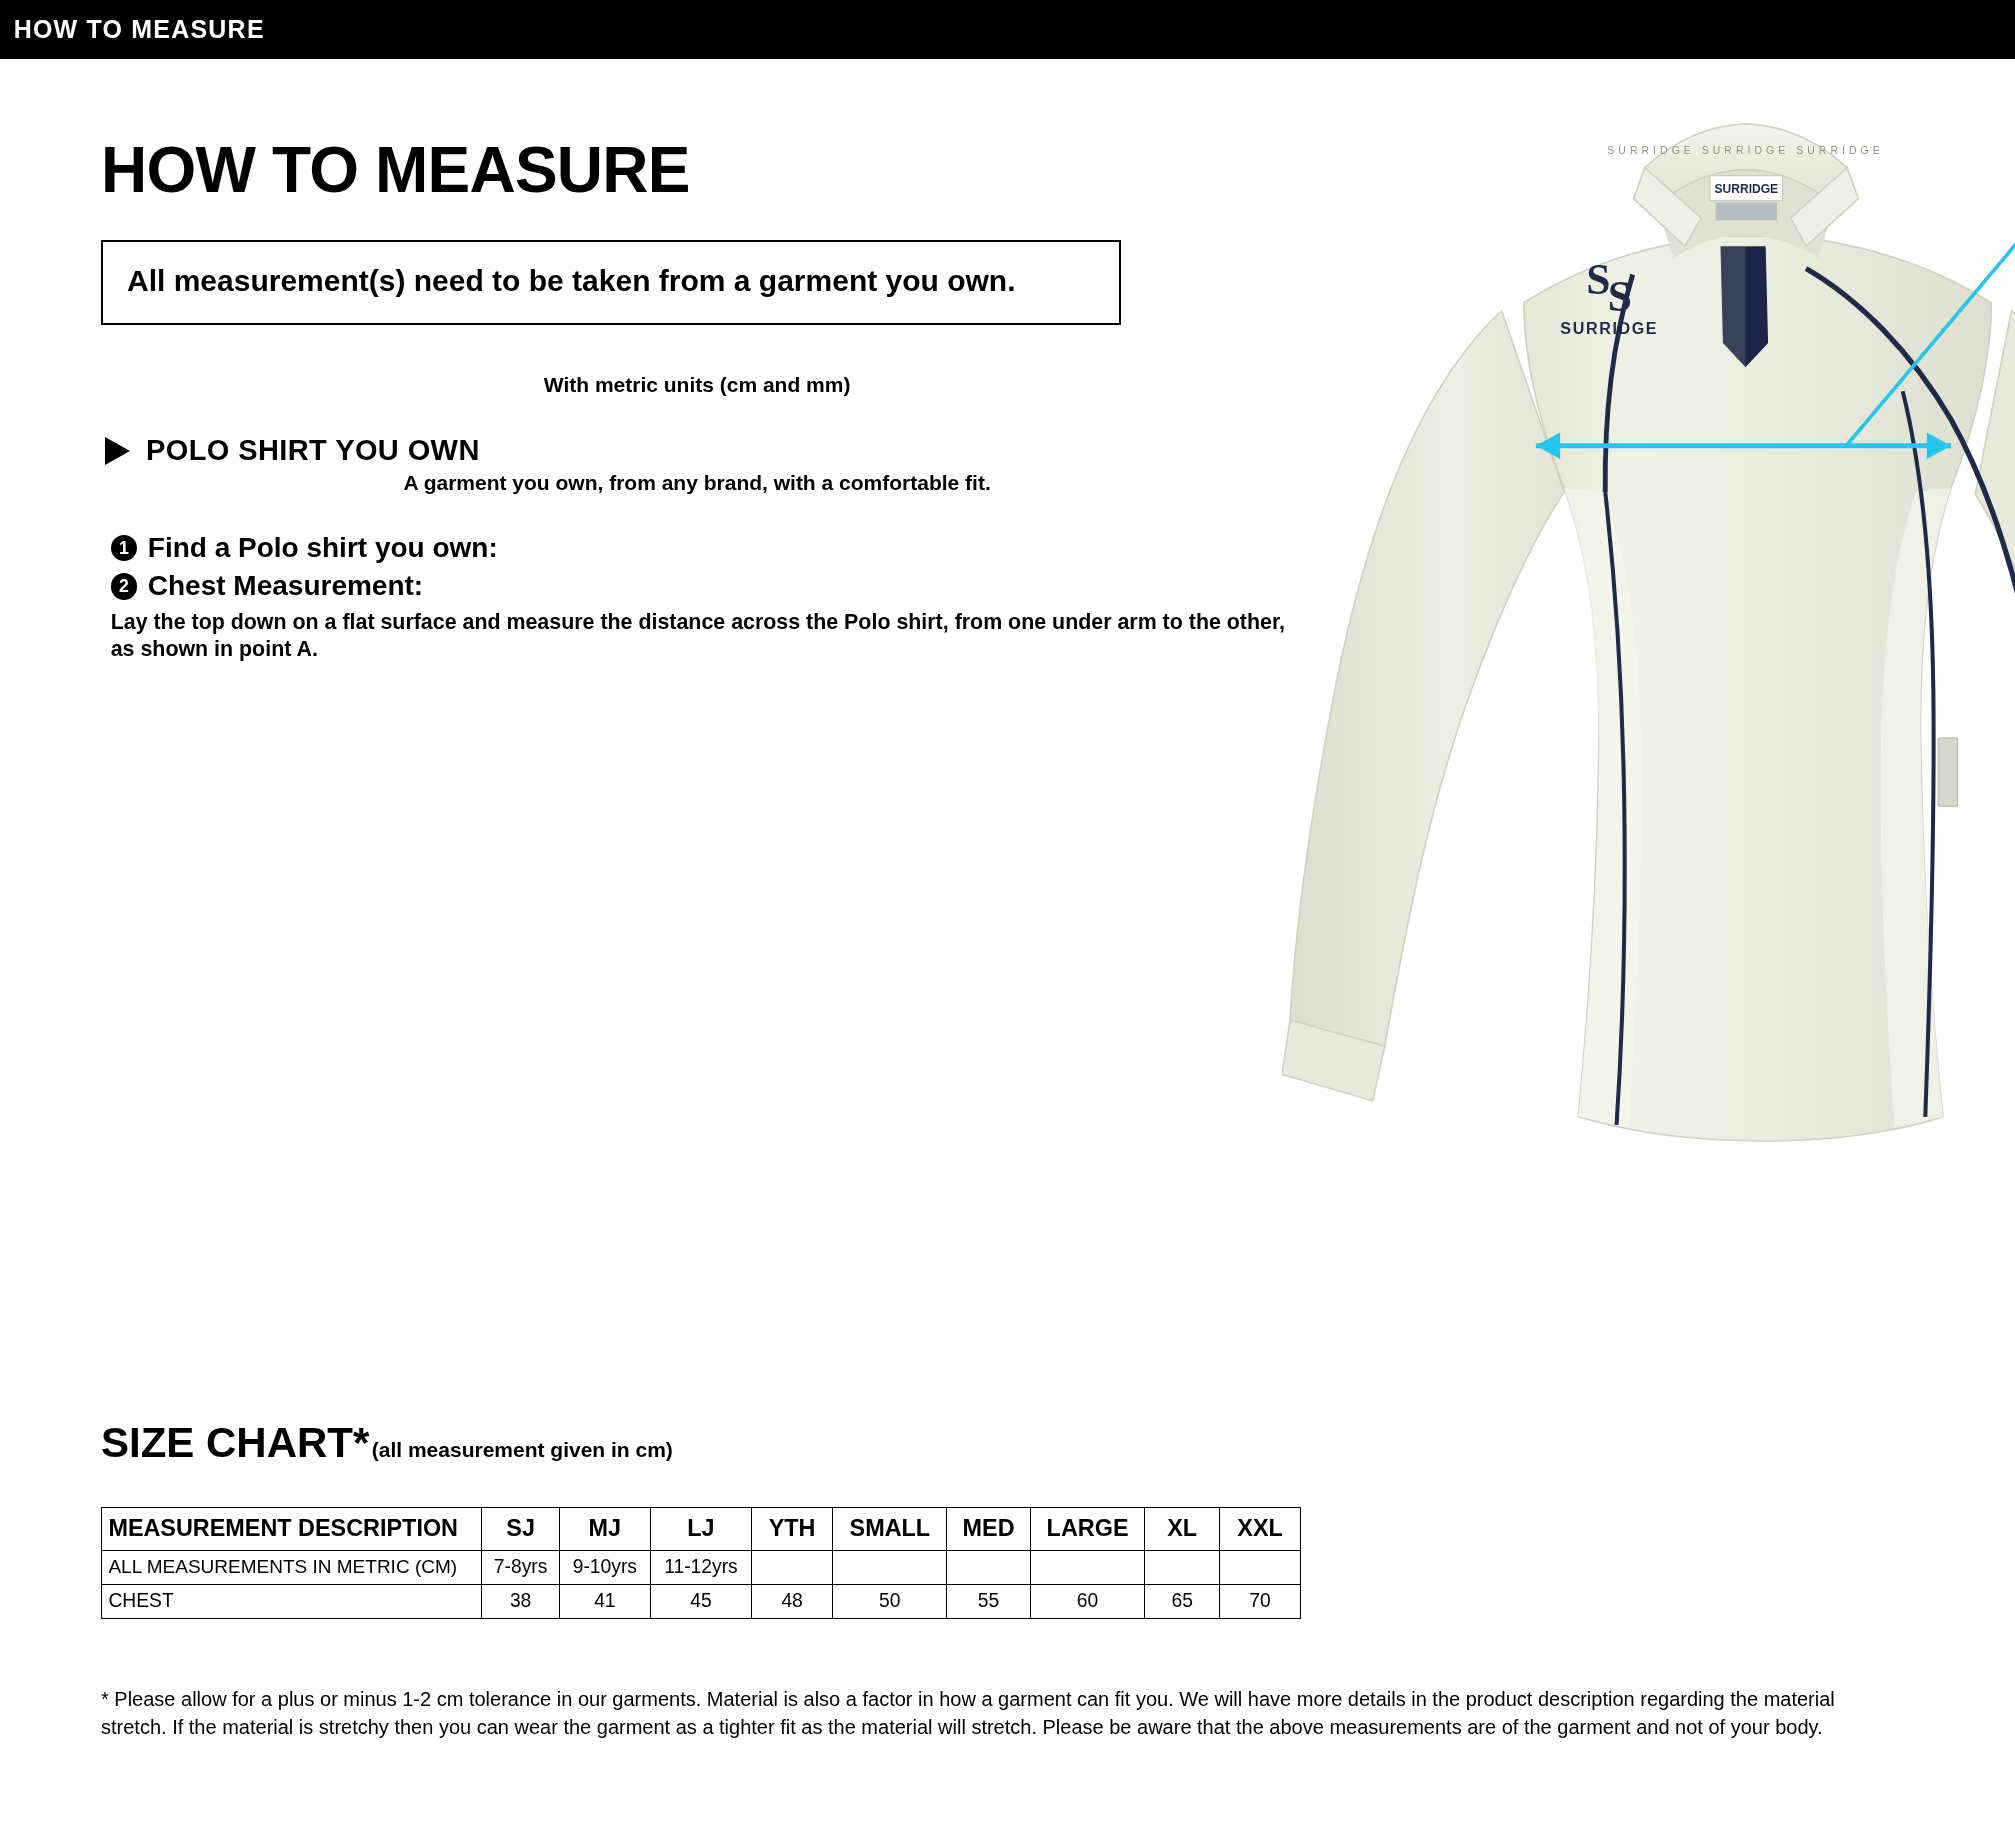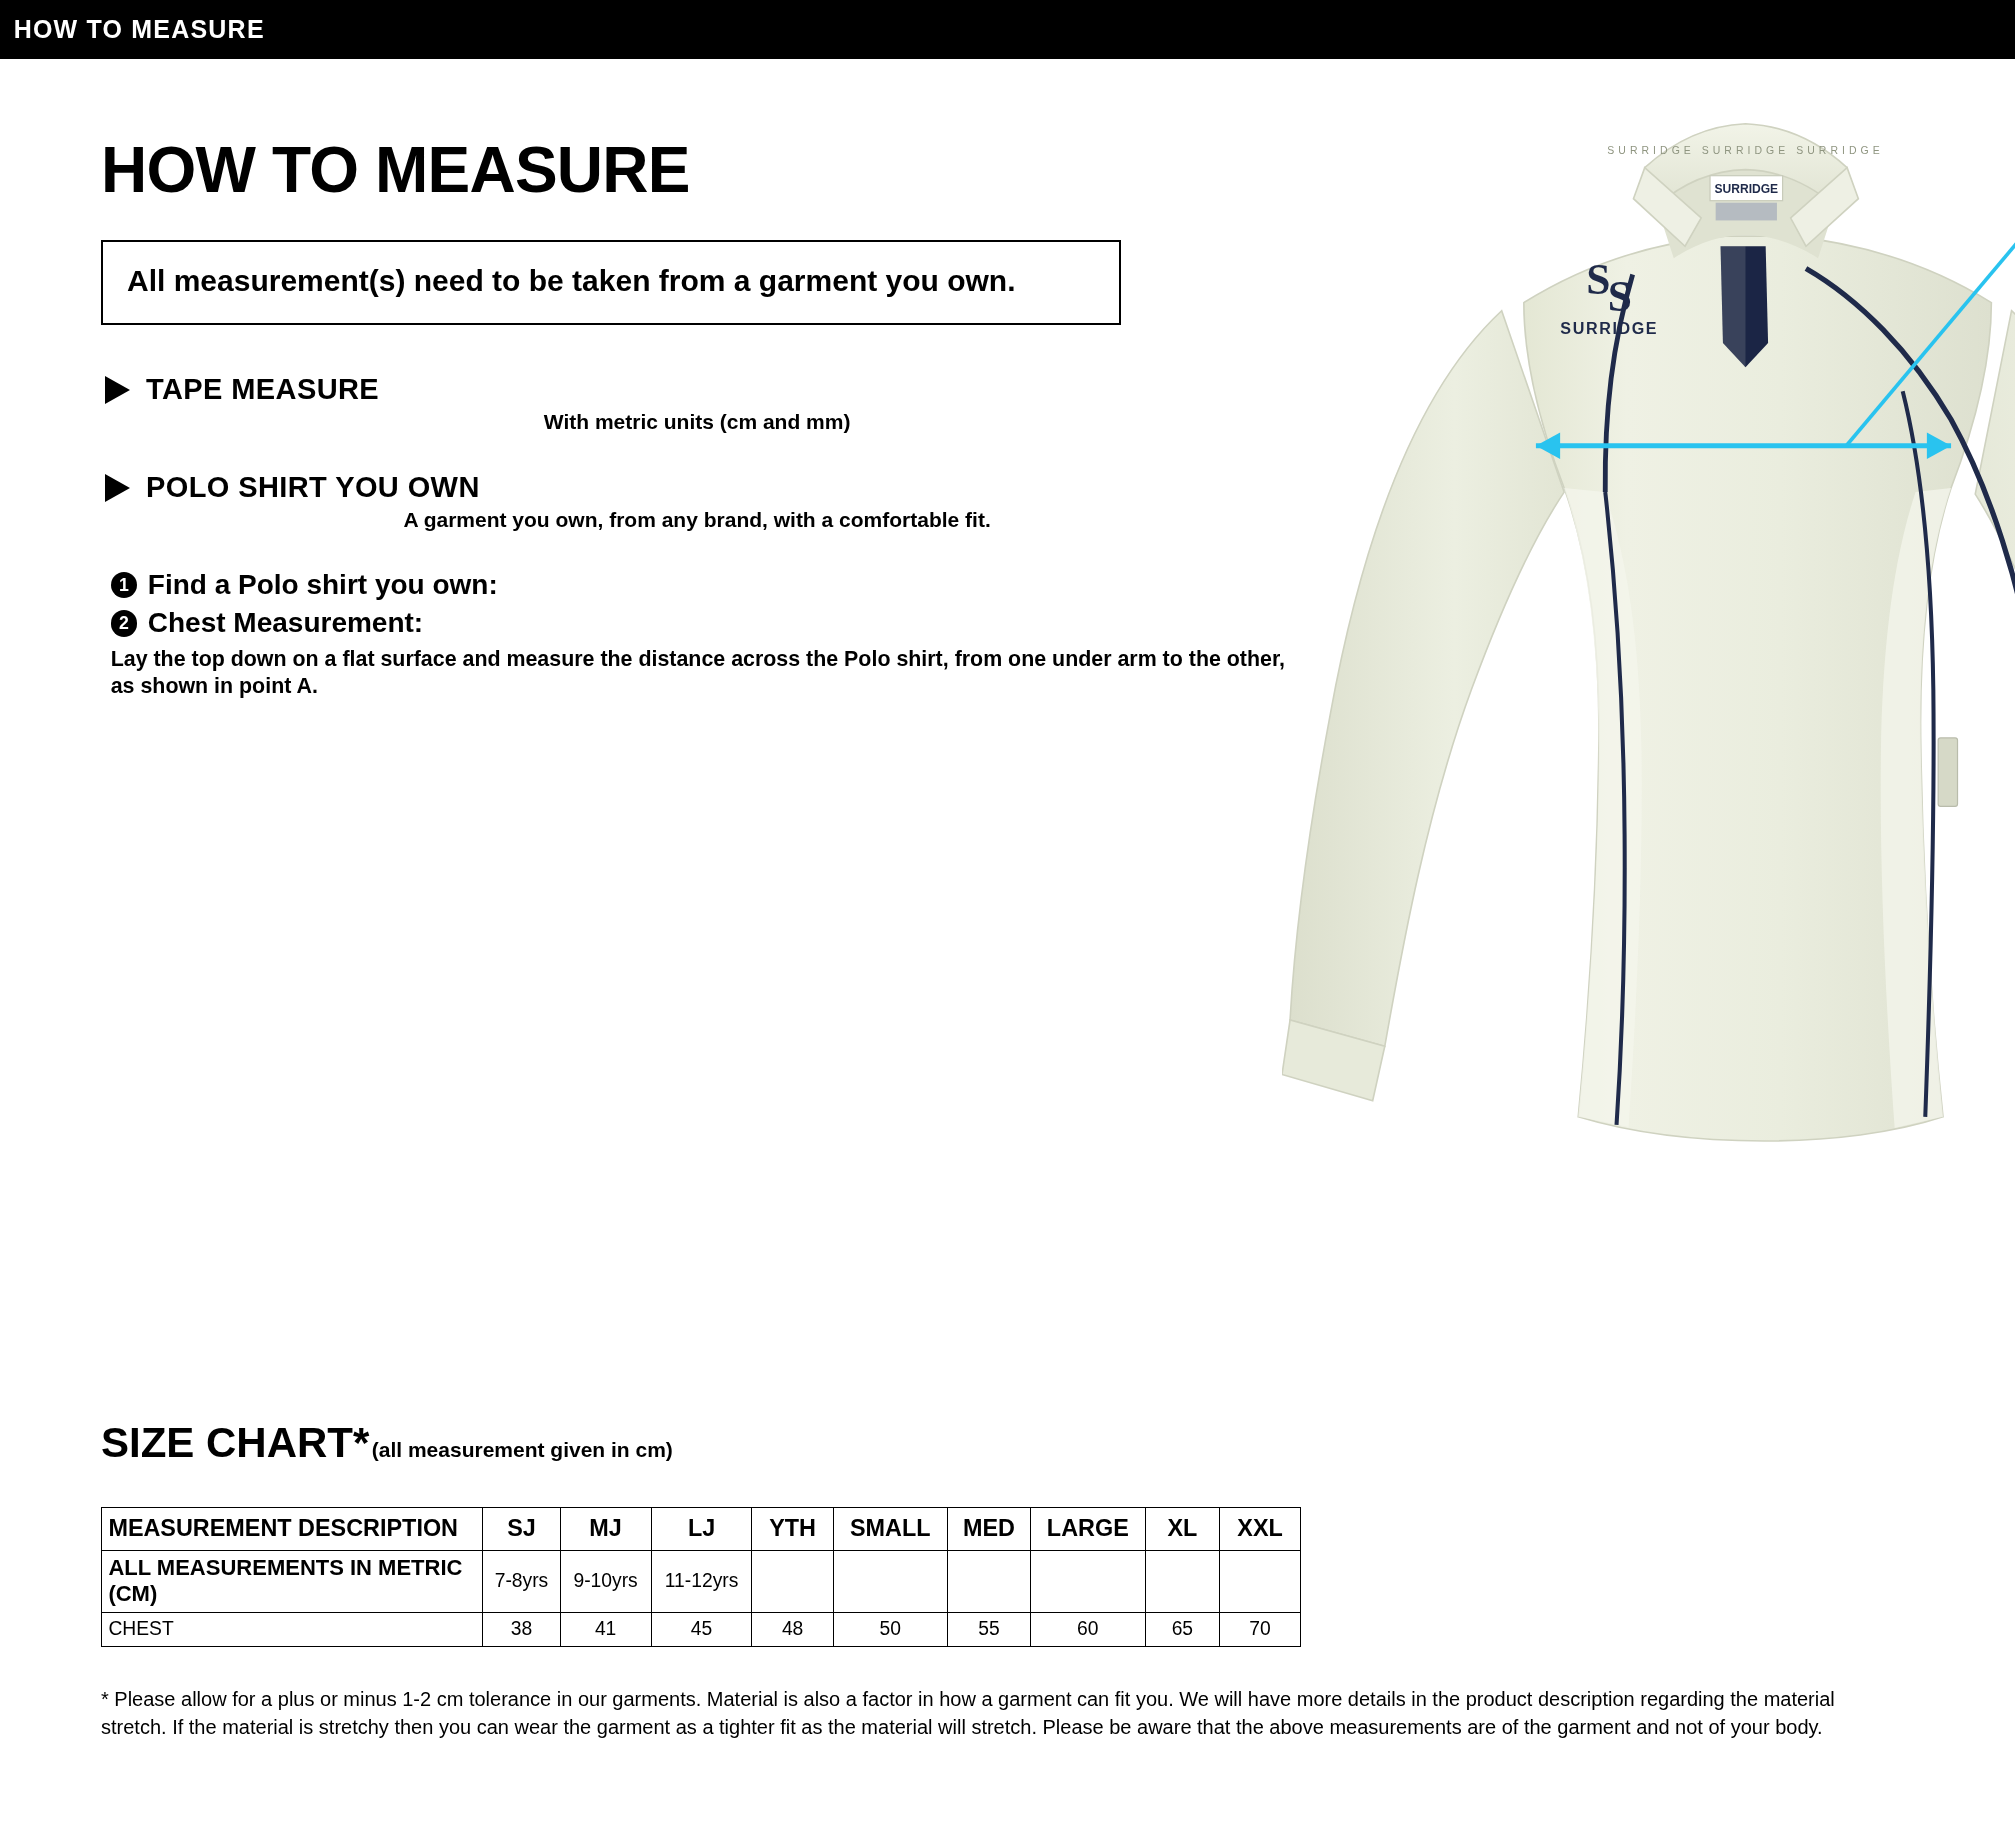--- a/index.html
+++ b/index.html
@@ -167,22 +167,22 @@
     padding-left: 6.4px;
   }
   table.size-table tbody td {
     font-size: 19.3px;
     padding: 4px 1.6px 4.8px 1.6px;
     height: 34px;
   }
   table.size-table tbody td.desc {
     text-align: left;
     padding-left: 6.4px;
-    font-weight: bold;
-    font-size: 22px;
+    font-weight: normal;
+    font-size: 19px;
   }
   table.size-table tbody tr.chest td.desc {
     font-weight: normal;
     font-size: 19.3px;
   }
 
   
   col.c-desc { width: 502px; }
   col.c-sz   { width: 101px; }
   col.c-szw  { width: 117px; }
@@ -220,24 +220,20 @@
 <div class="left-col">
 
   <h1 class="main-title">HOW TO MEASURE</h1>
 
   <div class="callout">
     <p>All measurement(s) need to be taken from a garment you own.</p>
   </div>
 
 
   <div>
-    <div class="need-row">
-      <span class="tri"></span>
-      <span class="need-title">TAPE MEASURE</span>
-    </div>
     <div class="need-sub">With metric units (cm and mm)</div>
   </div>
 
   <div>
     <div class="need-row">
       <span class="tri"></span>
       <span class="need-title">POLO SHIRT YOU OWN</span>
     </div>
     <div class="need-sub">A garment you own, from any brand, with a comfortable fit.</div>
   </div>

